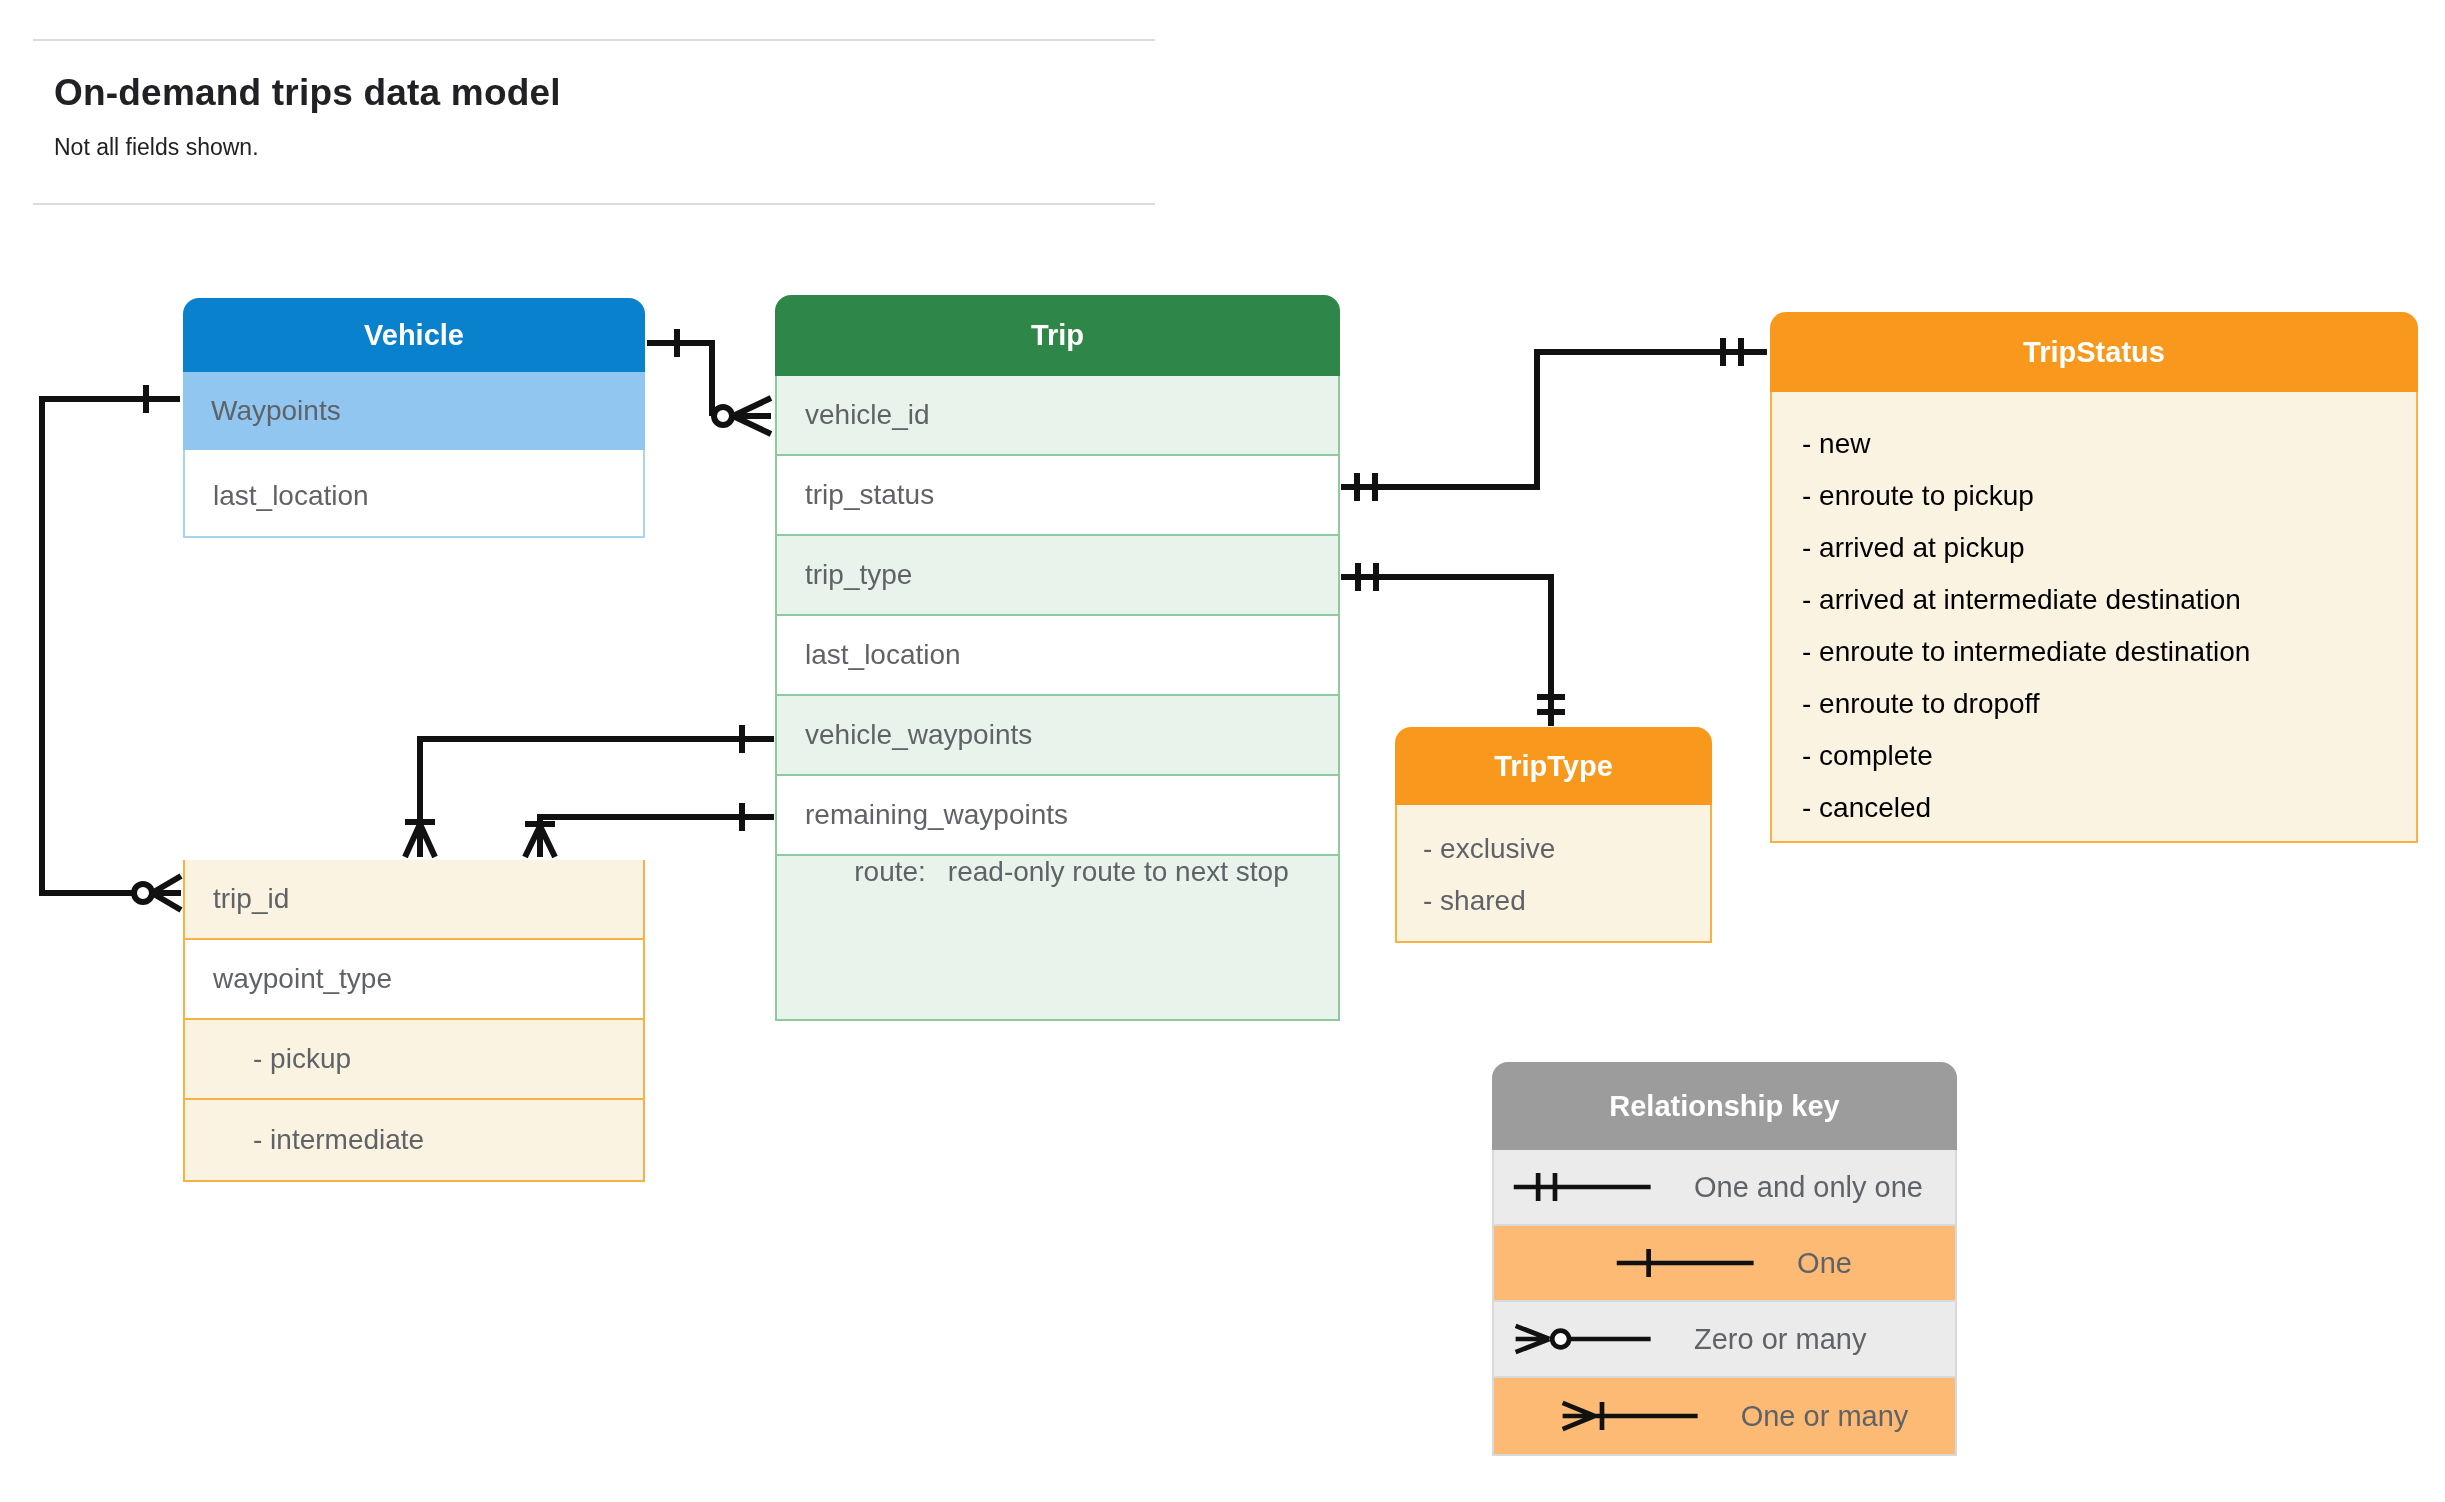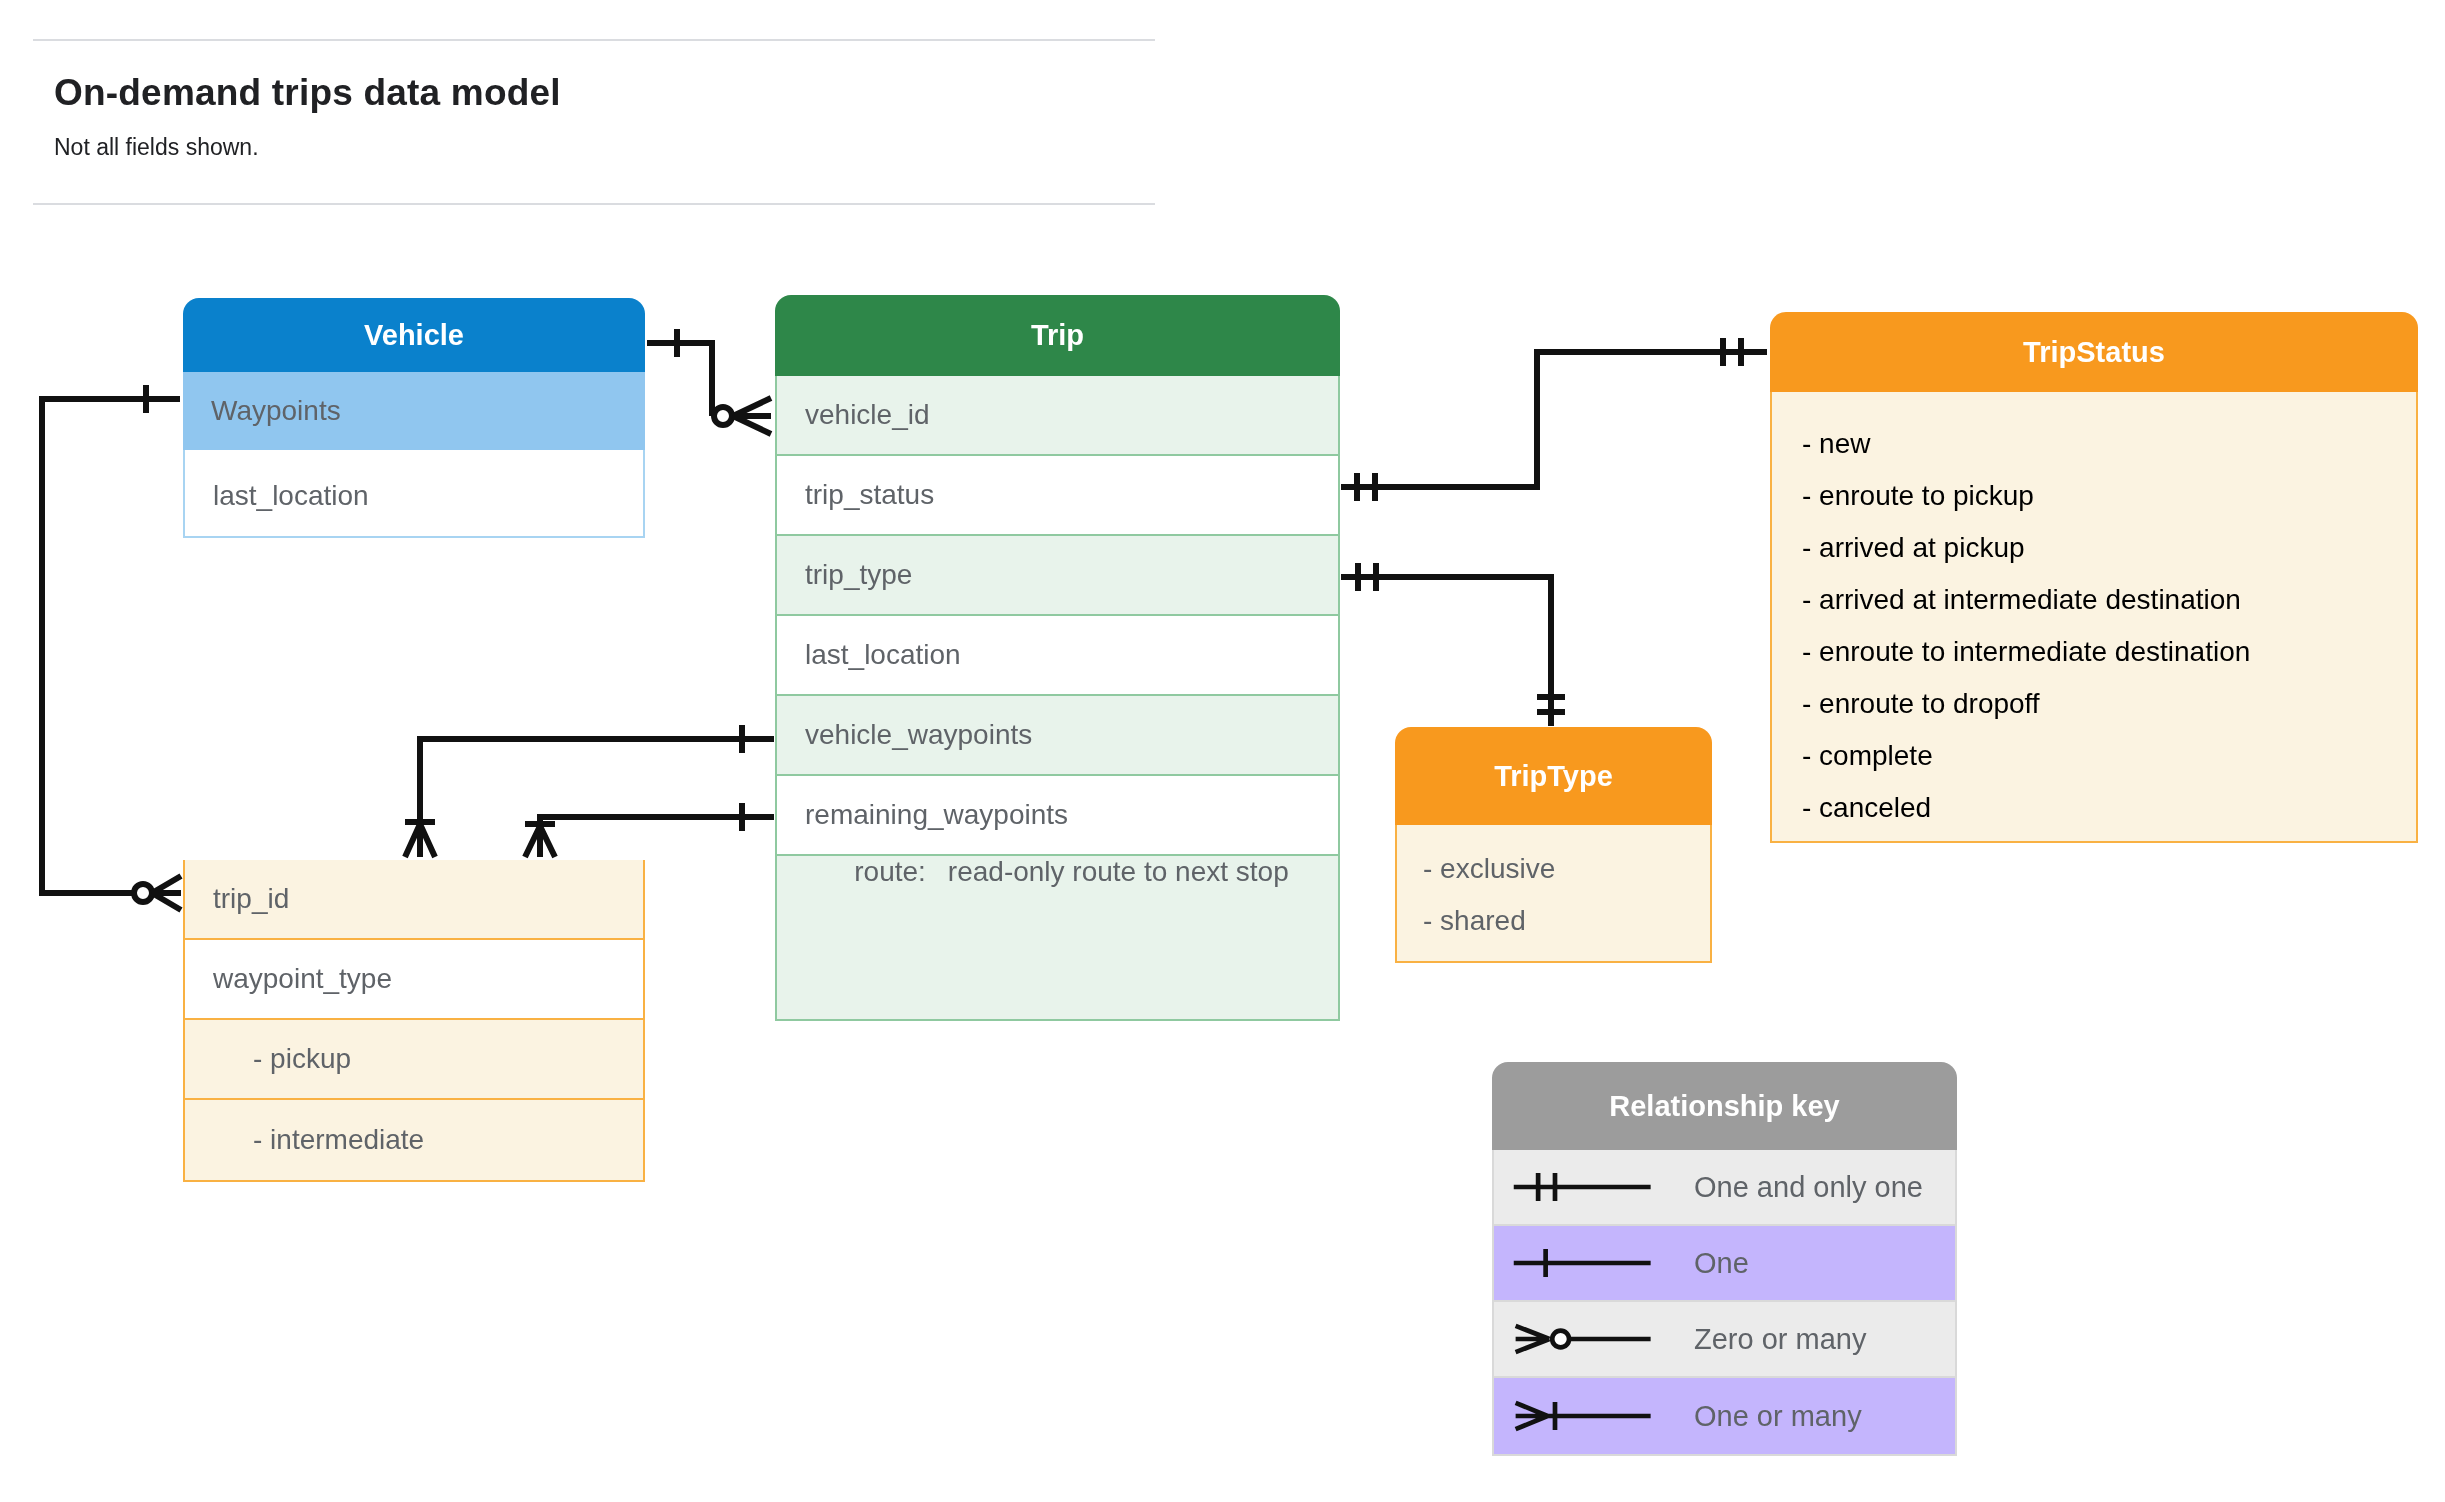--- a/index.html
+++ b/index.html
@@ -43,39 +43,39 @@
 
   
   .orange .hd{background:#F8991E;}
   .orange .body{border:2px solid #F9B143;border-top:none;box-sizing:border-box;background:#FBF3E1;}
 
   .tripstatus{left:1770px;top:312px;width:648px;}
   .tripstatus .hd{height:80px;}
   .tripstatus .body{height:451px;padding:26px 10px 0 30px;font-size:28px;color:#000000;line-height:52px;}
 
   .triptype{left:1395px;top:727px;width:317px;}
-  .triptype .hd{height:98px;}
+  .triptype .hd{height:78px;}
   .triptype .body{height:138px;padding:18px 10px 0 26px;font-size:28px;color:#5F6368;line-height:52px;}
 
   .tripwaypoint{left:183px;top:860px;width:462px;}
   .tripwaypoint .hd{height:77px;}
   .tripwaypoint .body{background:none;}
   .tripwaypoint .row{height:80px;border-bottom:2px solid #F9B143;}
   .tripwaypoint .row:last-child{border-bottom:none;}
   .tripwaypoint .row.alt{background:#FBF3E1;}
   .tripwaypoint .row.white{background:#ffffff;}
 
   
   .legend{left:1492px;top:1062px;width:465px;}
   .legend .hd{height:88px;background:#9C9C9C;}
   .legend .body{border:2px solid #D9D9D9;border-top:none;box-sizing:border-box;}
   .legend .row{height:76px;border-bottom:2px solid #D9D9D9;padding-left:16px;}
   .legend .row:last-child{border-bottom:none;}
   .legend .row.alt{background:#EBEBEB;}
-  .legend .row.white{background:#c4b5fd;}
+  .legend .row.white{background:#fdba74;justify-content:center;}
   .legend .sym{width:150px;height:44px;flex:0 0 auto;}
   .legend .lbl{margin-left:34px;font-size:29px;color:#5F6368;}
 
   .wires{position:absolute;left:0;top:0;}
   .wires path{fill:none;stroke:#111111;stroke-width:6;}
   .wires circle{fill:#ffffff;stroke:#111111;stroke-width:6;}
   .legend svg path{fill:none;stroke:#111111;stroke-width:5;}
   .legend svg circle{fill:#ffffff;stroke:#111111;stroke-width:5;}
 </style>
 </head>

